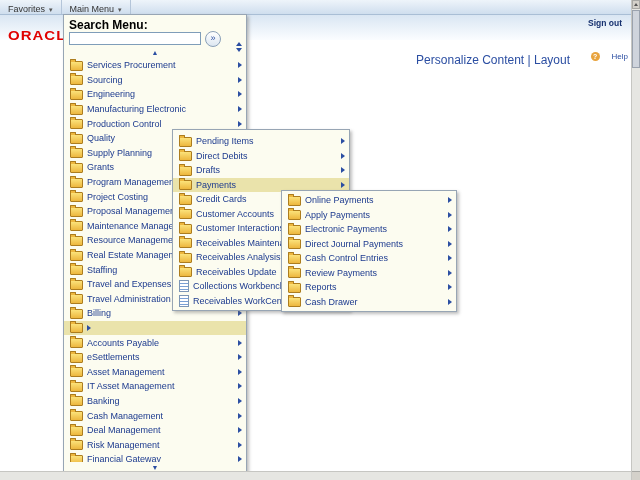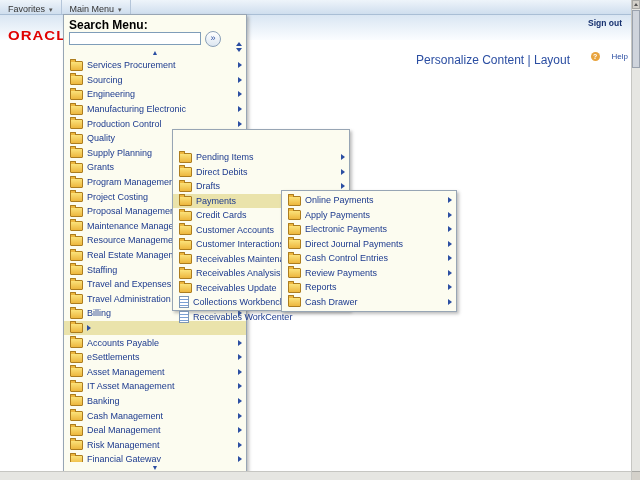--- a/index.html
+++ b/index.html
@@ -36,21 +36,21 @@
   .personalize{position:absolute;top:53px;right:70px;font-size:12px;color:#2b4ea2;z-index:6;cursor:pointer;}
   .help{position:absolute;top:52px;right:12px;display:flex;gap:12px;font-size:8px;color:#2b4ea2;z-index:6;cursor:pointer;}
   .help-q{width:9px;height:9px;border-radius:50%;background:#e8a33d;color:#fff;font-size:7px;line-height:9px;text-align:center;font-weight:bold;}
   
   .panel{
     position:absolute;background:#fcfcf0;border:1px solid #97a5b4;
     box-shadow:2px 2px 3px rgba(110,110,110,.45);
     font-size:9px;color:#1c3a8e;
   }
   .panel1{left:63px;top:14px;width:182px;height:458px;z-index:10;}
-  .panel2{left:172px;top:129px;width:178px;height:182px;z-index:11;padding-top:20px;box-sizing:border-box;}
+  .panel2{left:172px;top:129px;width:178px;height:182px;z-index:11;padding-top:4px;box-sizing:border-box;}
   .panel3{left:281px;top:190px;width:176px;height:122px;z-index:12;padding-top:2px;box-sizing:border-box;}
   .search-title{font-weight:bold;color:#000;font-size:12px;padding:3px 5px 1px;height:11px;}
   .search-row{display:flex;align-items:center;gap:4px;padding:1px 5px;height:15px;}
   .search-row input{
     width:126px;height:11px;border:1px solid #7f9db9;font-size:9px;padding:0 2px;
     font-family:"Liberation Sans",sans-serif;
   }
   .go-btn{
     width:14px;height:14px;border-radius:50%;border:1px solid #8aa0b8;
     background:linear-gradient(#ffffff,#dde7f1);color:#2b4ea2;

